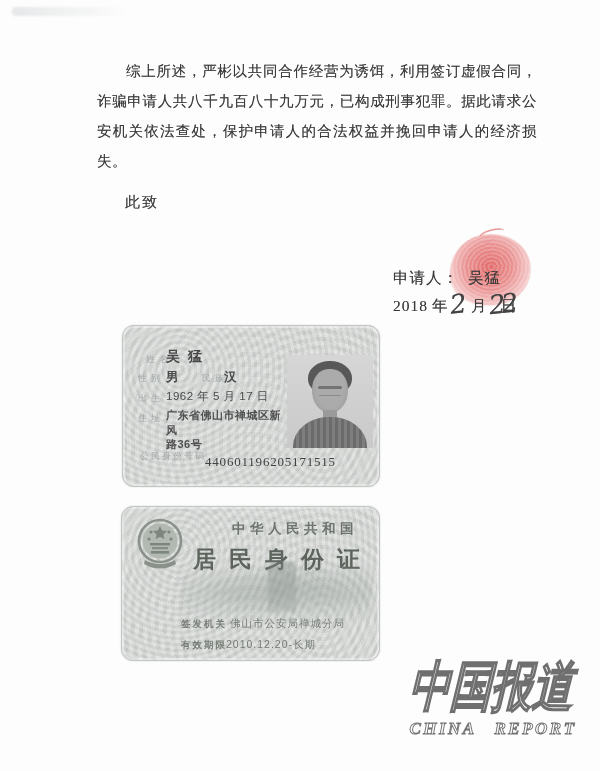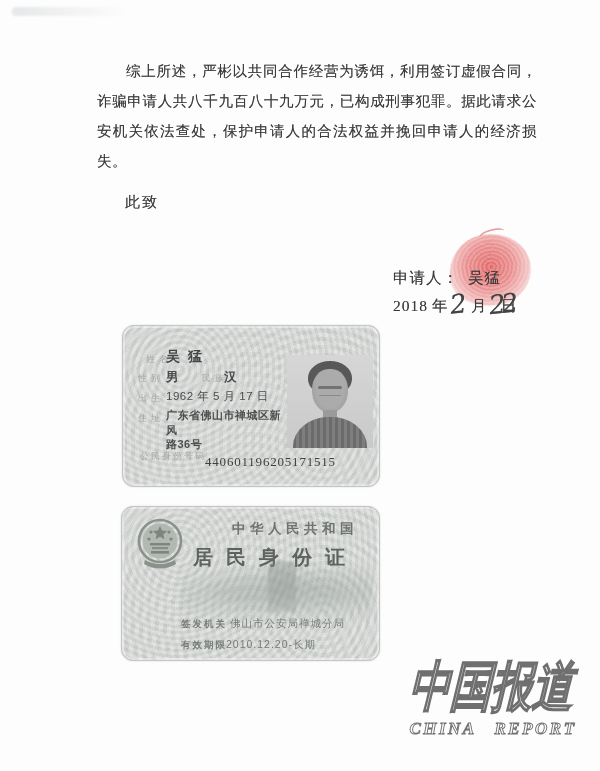--- a/index.html
+++ b/index.html
@@ -101,21 +101,21 @@
   .ph-face{position:absolute;left:25px;top:14px;width:36px;height:44px;background:radial-gradient(ellipse at 50% 40%, #ababab 55%, #979797 100%);border-radius:46% 46% 50% 50%;}
   .ph-brow{position:absolute;left:31px;top:31px;width:24px;height:3px;background:rgba(70,70,70,.55);border-radius:2px;box-shadow:0 8px 0 -1px rgba(90,90,90,.4);}
   .ph-neck{position:absolute;left:36px;top:55px;width:14px;height:10px;background:#9a9a9a;}
   .ph-shoulders{
     position:absolute;left:6px;top:62px;width:74px;height:31px;
     background:repeating-linear-gradient(90deg,#6b6b6b 0 3px,#7e7e7e 3px 6px);
     border-radius:48% 48% 0 0 / 95% 95% 0 0;
   }
   
   .country{position:absolute;left:82px;top:13px;font-family:"Liberation Sans", sans-serif;font-size:13.5px;font-weight:bold;letter-spacing:4.5px;color:#6d736d;white-space:nowrap;margin-left:28px;}
-  .card-title{position:absolute;left:71px;top:37px;font-family:"Liberation Sans", sans-serif;font-size:20px;font-weight:bold;letter-spacing:13px;color:#5d635d;white-space:nowrap;text-align:right;}
+  .card-title{position:absolute;left:71px;top:37px;font-family:"Liberation Sans", sans-serif;font-size:23px;font-weight:bold;letter-spacing:13px;color:#5d635d;white-space:nowrap;text-align:right;}
   .b-label{font-family:"Liberation Sans", sans-serif;font-size:9.5px;font-weight:bold;letter-spacing:2px;color:#767c76;}
   .b-value{font-family:"Liberation Sans", sans-serif;font-size:10.5px;letter-spacing:1px;color:#757b75;}
   .emblem{position:absolute;left:15px;top:9px;}
   .wall-blob{
     position:absolute;left:58px;top:55px;width:192px;height:58px;
     background:
       radial-gradient(ellipse at 30% 55%, rgba(148,158,152,.30), rgba(148,158,152,0) 65%),
       radial-gradient(ellipse at 65% 45%, rgba(140,150,145,.28), rgba(140,150,145,0) 60%),
       radial-gradient(ellipse at 88% 60%, rgba(150,160,154,.22), rgba(150,160,154,0) 70%);
     filter:blur(2px);

